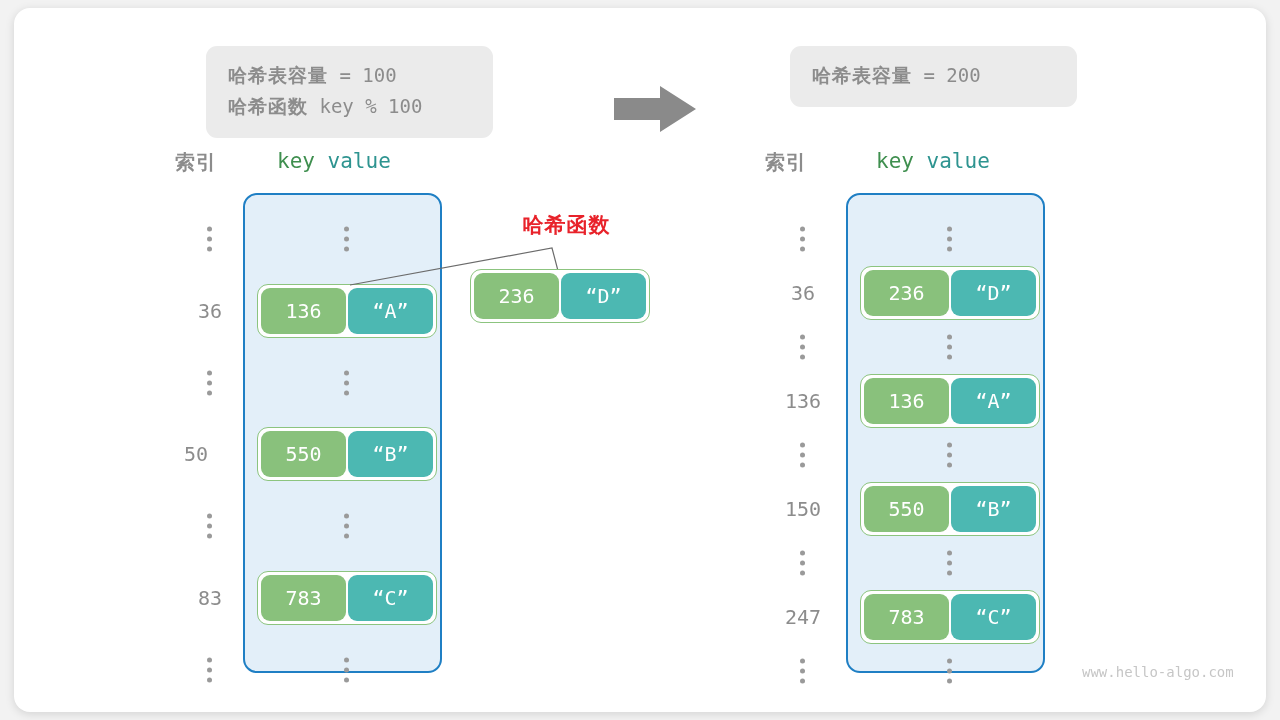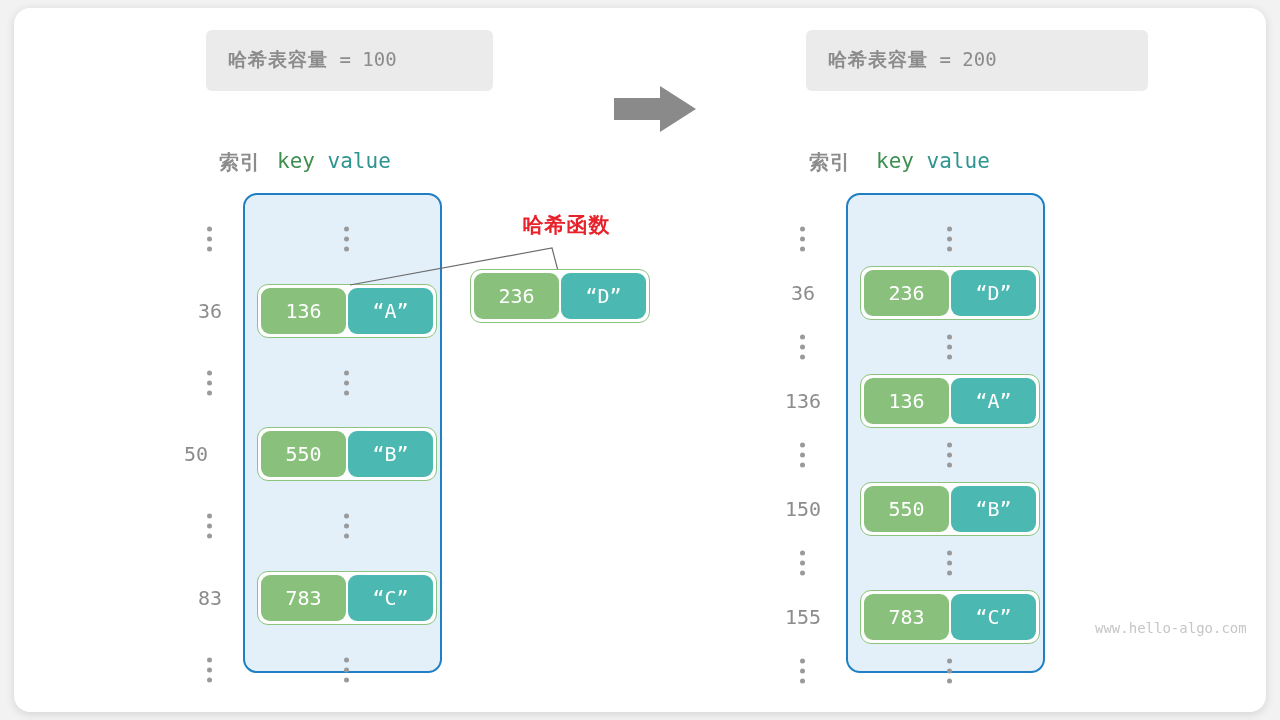--- a/index.html
+++ b/index.html
@@ -14,23 +14,24 @@
     width:1252px;height:704px;
     background:#ffffff;
     border-radius:16px;
     box-shadow:0 2px 10px rgba(0,0,0,0.13);
   }
 
   
   .infobox{
     position:absolute;
     background:#ebebeb;
-    border-radius:6px;
+    border-radius:11px;
     padding:14px 16px 16px 22px;
     box-sizing:border-box;
+    margin-top:16px;
   }
   .infoline{
     white-space:pre;
     font-size:19px;
     line-height:31px;
     color:#8c8c8c;
     font-family:"DejaVu Sans Mono","Liberation Mono",monospace;
   }
   .infoline .cn{
     font-family:"DejaVu Sans","Liberation Sans",sans-serif;
@@ -48,21 +49,20 @@
     white-space:pre;
   }
   #arrow{position:absolute;left:600px;top:78px;}
 
   
   .hdr-index{
     position:absolute;
     font-size:20px;color:#8c8c8c;font-weight:bold;
     letter-spacing:1px;
     font-family:"DejaVu Sans","Liberation Sans",sans-serif;
-    margin-left:44px;
   }
   .hdr-kv{
     position:absolute;
     font-size:21px;
     font-family:"DejaVu Sans Mono","Liberation Mono",monospace;
     white-space:pre;
   }
   .hdr-kv .k{color:#3f8f4f;}
   .hdr-kv .v{color:#2e9490;text-align:center;}
 
@@ -122,41 +122,41 @@
     position:absolute;left:470px;top:203px;width:165px;
     text-align:center;
     font-size:21px;font-weight:bold;color:#e8222a;
     letter-spacing:1px;
     white-space:pre;
   }
   #collision-lines{position:absolute;left:0;top:0;}
 
   
   #watermark{
-    position:absolute;left:1068px;top:612px;
+    position:absolute;left:1068px;top:656px;
     font-size:14px;color:#c6c6c6;
     font-family:"DejaVu Sans Mono","Liberation Mono",monospace;
     white-space:pre;
-    margin-left:13px;
   }
 </style>
 </head>
 <body>
 
 <div id="card">
 
   <div class="infobox" id="left-info" style="left:192px;top:22px;width:287px;">
     <div class="infoline"><span class="cn">哈希表容量</span><span> = 100</span></div>
+    <div class="infoline"><span class="cn">哈希函数</span><span> key % 100</span></div>
   </div>
 
   <svg id="arrow" width="82" height="46" viewBox="0 0 82 46">
     <path d="M0,12 L46,12 L46,0 L82,23 L46,46 L46,34 L0,34 Z" fill="#8a8a8a"></path>
   </svg>
 
-  <div class="infobox" id="right-info" style="left:792px;top:22px;width:342px;">
+  <div class="infobox" id="right-info" style="left:776px;top:22px;width:287px;">
     <div class="infoline"><span class="cn">哈希表容量</span><span> = 200</span></div>
   </div>
 
   <div class="hdr-index" style="left:161px;top:141px;">索引</div>
   <div class="hdr-kv" style="left:263px;top:141px;"><span class="k">key</span><span class="v"> value</span></div>
 
   <div class="hdr-index" style="left:751px;top:141px;">索引</div>
   <div class="hdr-kv" style="left:862px;top:141px;"><span class="k">key</span><span class="v"> value</span></div>
 
   <div class="bucket" id="left-bucket" style="left:229px;top:185px;width:199px;height:480px;"></div>
@@ -267,38 +267,38 @@
           <i></i>
           <i></i>
           <i></i>
         </div>
       </div>
       <div class="vdots" style="left: 936px; top: 447px;">
         <i></i>
         <i></i>
         <i></i>
       </div>
-      <div class="idx" style="left: 754px; top: 501px;">150</div>
+      <div class="idx" style="left: 737px; top: 501px; text-align: right;">150</div>
       <div class="pair" style="left: 936px; top: 501px;">
         <div class="kbox">550</div>
         <div class="vbox">“B”</div>
       </div>
       <div class="idx" style="left: 754px; top: 555px; transform: translateY(-50%);">
         <div class="vdots" style="position: relative; left: 50%; top: 0px; transform: translateX(-50%);">
           <i></i>
           <i></i>
           <i></i>
         </div>
       </div>
       <div class="vdots" style="left: 936px; top: 555px;">
         <i></i>
         <i></i>
         <i></i>
       </div>
-      <div class="idx" style="left: 754px; top: 609px;">155</div>
+      <div class="idx" style="left: 754px; top: 609px;">247</div>
       <div class="pair" style="left: 936px; top: 609px;">
         <div class="kbox">783</div>
         <div class="vbox">“C”</div>
       </div>
       <div class="idx" style="left: 754px; top: 663px; transform: translateY(-50%);">
         <div class="vdots" style="position: relative; left: 50%; top: 0px; transform: translateX(-50%);">
           <i></i>
           <i></i>
           <i></i>
         </div>

